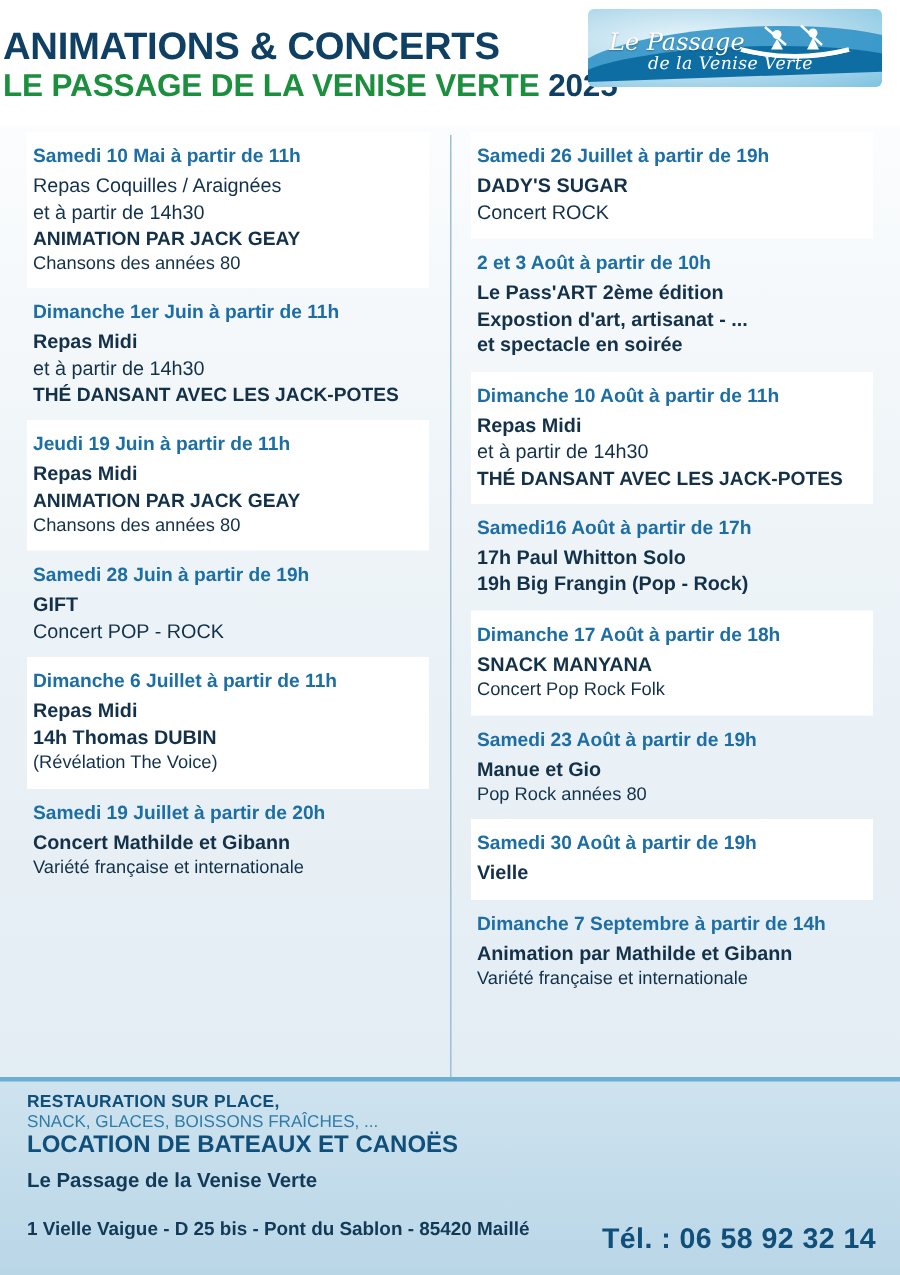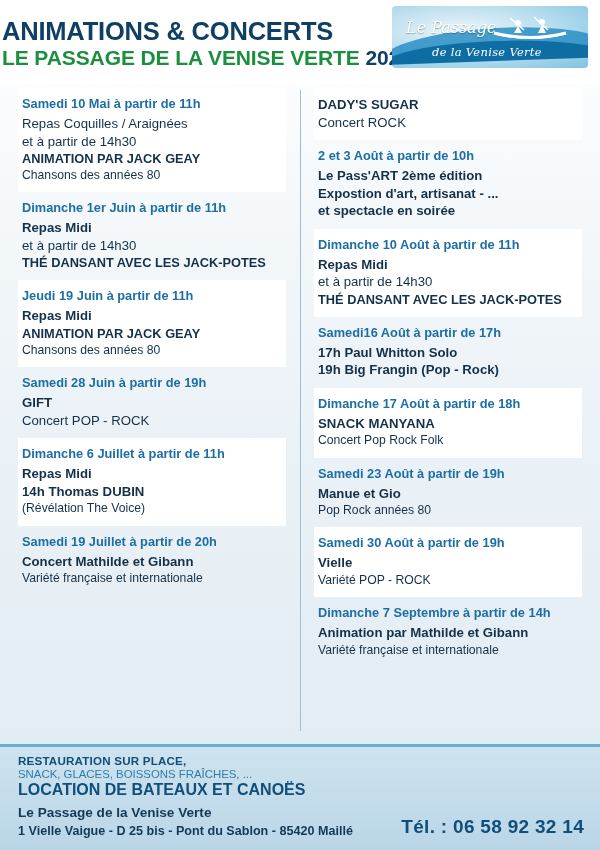--- a/index.html
+++ b/index.html
@@ -47,21 +47,21 @@
     line-height: 1.05;
   }
   .header-sub .year {
     color: #0f3f63;
   }
   .logo {
     position: absolute;
     right: 12px;
     top: 6px;
     width: 196px;
-    height: 62px;
+    height: 52px;
     border-radius: 4px;
     background: radial-gradient(ellipse at 35% 40%, #eaf6fb 0%, #bfe0ef 45%, #7fc3e2 100%);
     overflow: hidden;
   }
   .logo .wave1 {
     position: absolute;
     left: -10px;
     bottom: 14px;
     width: 230px;
     height: 26px;
@@ -177,21 +177,21 @@
     box-sizing: border-box;
   }
   .reserve b { font-style: italic; }
 
   
   .footer {
     position: absolute;
     left: 0;
     right: 0;
     bottom: 0;
-    height: 106px;
+    height: 132px;
     background: linear-gradient(180deg, #cfe3ef 0%, #b9d6e7 100%);
     padding: 10px 16px 8px 18px;
     box-sizing: border-box;
   }
   .footer-strip {
     position: absolute;
     left: 0; right: 0; top: 0;
     height: 3px;
     background: #6aaed0;
   }
@@ -215,21 +215,21 @@
   .f-name {
     color: #123a57;
     font-weight: bold;
     font-size: 13.6px;
     margin-top: 6px;
   }
   .f-addr {
     color: #123a57;
     font-weight: bold;
     font-size: 12.6px;
-    margin-top: 4px;
+    margin-top: 18px;
   }
   .f-tel {
     position: absolute;
     right: 16px;
     bottom: 12px;
     color: #0f4f79;
     font-weight: bold;
     font-size: 19px;
     letter-spacing: .3px;
   }
@@ -298,20 +298,21 @@
           <div class="ev-line small">(Révélation The Voice)</div>
         </div>
         <div class="event">
           <div class="ev-date">Samedi 19 Juillet à partir de 20h</div>
           <div class="ev-line bold">Concert Mathilde et Gibann</div>
           <div class="ev-line small">Variété française et internationale</div>
         </div>
       </div>
     <div class="col col-right">
         <div class="event alt">
+          <div class="ev-date">Samedi 26 Juillet à partir de 19h</div>
           <div class="ev-line bold">DADY'S SUGAR</div>
           <div class="ev-line">Concert ROCK</div>
         </div>
         <div class="event">
           <div class="ev-date">2 et 3 Août à partir de 10h</div>
           <div class="ev-line bold">Le Pass'ART 2ème édition</div>
           <div class="ev-line bold">Expostion d'art, artisanat - ...</div>
           <div class="ev-line bold">et spectacle en soirée</div>
         </div>
         <div class="event alt">
@@ -331,21 +332,20 @@
           <div class="ev-line small">Concert Pop Rock Folk</div>
         </div>
         <div class="event">
           <div class="ev-date">Samedi 23 Août à partir de 19h</div>
           <div class="ev-line bold">Manue et Gio</div>
           <div class="ev-line small">Pop Rock années 80</div>
         </div>
         <div class="event alt">
           <div class="ev-date">Samedi 30 Août à partir de 19h</div>
           <div class="ev-line bold">Vielle</div>
-          <div class="ev-line small">Variété POP - ROCK</div>
         </div>
         <div class="event">
           <div class="ev-date">Dimanche 7 Septembre à partir de 14h</div>
           <div class="ev-line bold">Animation par Mathilde et Gibann</div>
           <div class="ev-line small">Variété française et internationale</div>
         </div>
       </div>
   </div>
 
   <div class="reserve">

